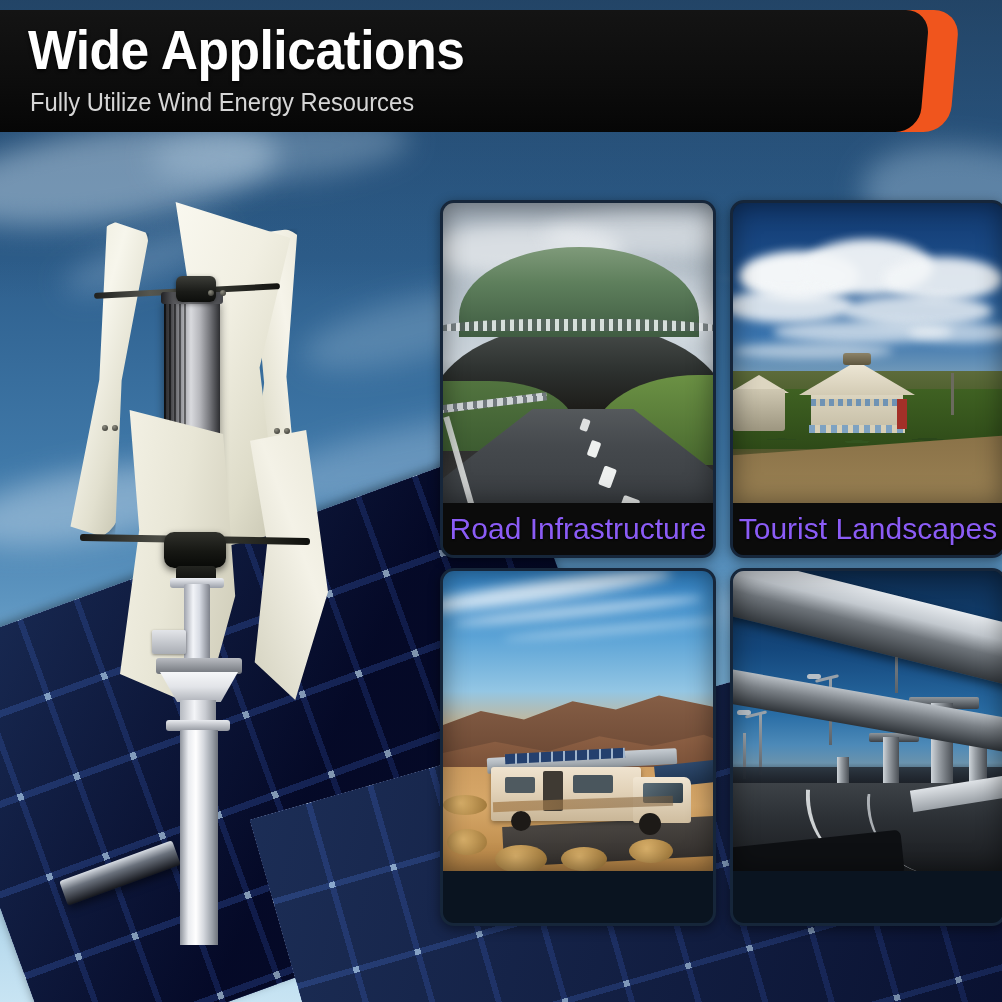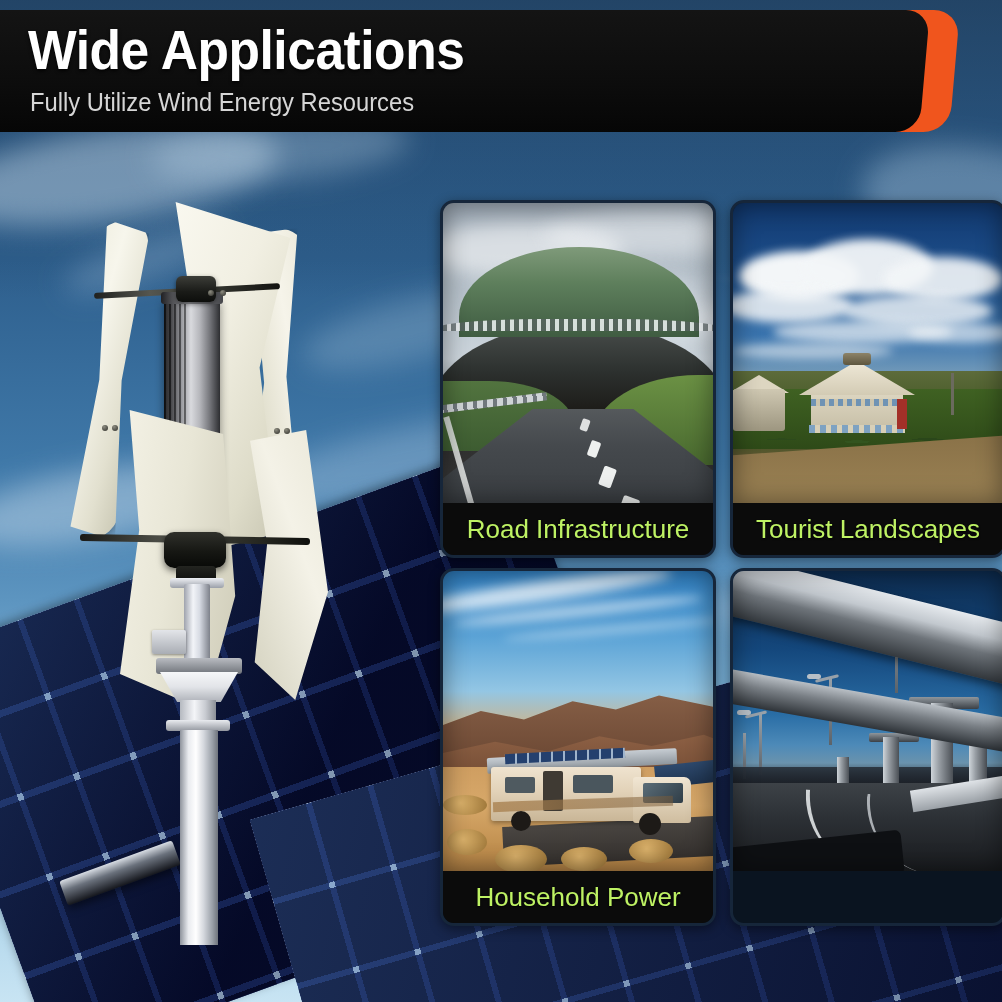--- a/index.html
+++ b/index.html
@@ -380,22 +380,22 @@
   .card-caption {
     position: absolute;
     left: 0; bottom: 0;
     width: 100%; height: 52px;
     background: #0b0b0b;
     display: flex;
     align-items: center;
     justify-content: center;
   }
   .card-caption span {
-    color: #bef264;
-    font-size: 26px;
+    color: #8b5cf6;
+    font-size: 30px;
     line-height: 1;
     text-shadow: 0 1px 2px rgba(0,0,0,0.9);
     white-space: nowrap;
   }
 
   
   .ph-road { position: absolute; inset: 0; background: linear-gradient(to bottom, #9eaab6 0%, #b7c2cb 30%, #cdd6dd 52%, #aeb8bf 60%, #6e7b70 66%, #3b4a3c 70%, #2a2a2a 72%, #3c3c3c 100%); }
   .road-cloudA { position:absolute; left:-20px; top:20px; width:200px; height:54px; background:rgba(255,255,255,0.55); border-radius:50%; filter:blur(9px); }
   .road-cloudB { position:absolute; left:100px; top:8px;  width:220px; height:46px; background:rgba(245,248,250,0.5); border-radius:50%; filter:blur(10px); }
   .road-cloudC { position:absolute; left:30px; top:70px;  width:240px; height:40px; background:rgba(230,236,242,0.45); border-radius:50%; filter:blur(11px); }
@@ -760,23 +760,20 @@
           <div class="rv-wheel1"></div>
           <div class="rv-wheel2"></div>
           <div class="bush b5"></div>
           <div class="bush b1"></div>
           <div class="bush b2"></div>
           <div class="bush b3"></div>
           <div class="bush b4"></div>
         </div>
         <div class="photo-vig"></div>
       </div>
-      <div class="card-caption">
-        <span>Household Power</span>
-      </div>
     </div>
 
     <div class="card r2c2">
       <div class="card-photo">
         <div class="ph-street">
           <div class="lamp-pole lp1"></div>
           <div class="lamp-arm  la1"></div>
           <div class="lamp-head lh1"></div>
           <div class="lamp-pole lp2"></div>
           <div class="lamp-arm  la2"></div>

